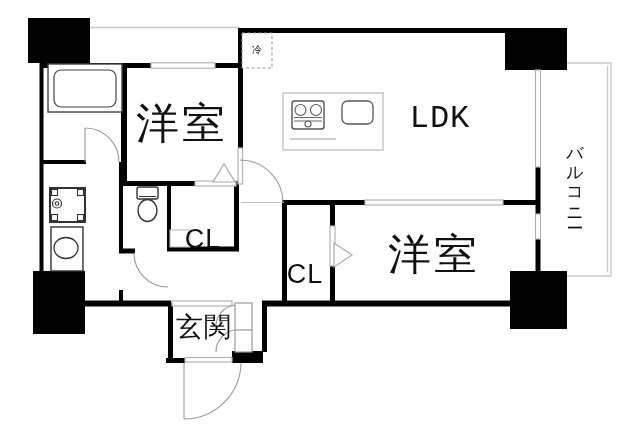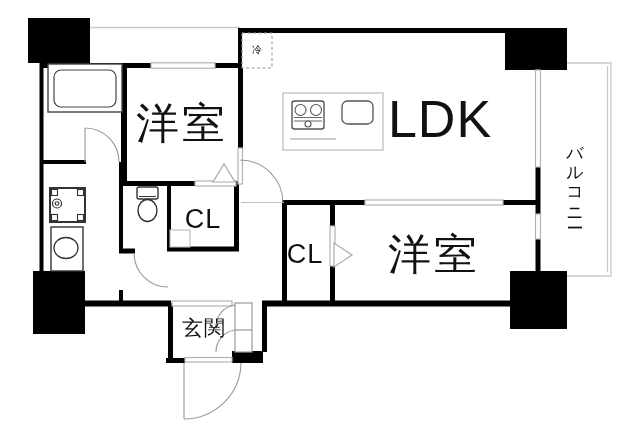--- a/index.html
+++ b/index.html
@@ -1,23 +1,23 @@
 <!DOCTYPE html>
 <html><head>
 <meta charset="utf-8">
 <style>
   html,body{margin:0;padding:0;background:#ffffff;}
   #stage{position:relative;width:640px;height:425px;background:#ffffff;overflow:hidden;
          font-family:"Liberation Sans","DejaVu Sans",sans-serif;color:#111;}
   #plan-svg{position:absolute;left:0;top:0;}
   .lbl{position:absolute;transform:translate(-50%,-50%);white-space:nowrap;color:#111;line-height:1;}
   .lbl-room{font-size:43px;letter-spacing:3px;}
-  .lbl-ldk{font-size:52px;letter-spacing:1px;}
-  .lbl-cl{font-size:27px;letter-spacing:1px;}
-  .lbl-genkan{font-size:21px;letter-spacing:1px;}
+  .lbl-ldk{font-size:32px;letter-spacing:1px;font-family:Liberation Mono, monospace;}
+  .lbl-cl{font-size:27px;letter-spacing:1px;margin-top:20px;}
+  .lbl-genkan{font-size:27px;letter-spacing:1px;}
   .lbl-rei{font-size:10px;letter-spacing:0;}
   .lbl-balcony{font-size:17px;letter-spacing:2px;writing-mode:vertical-rl;text-orientation:mixed;}
 </style>
 </head>
 <body>
 
 <div id="stage">
 
   <svg id="plan-svg" width="640" height="425" viewBox="0 0 640 425">
 

